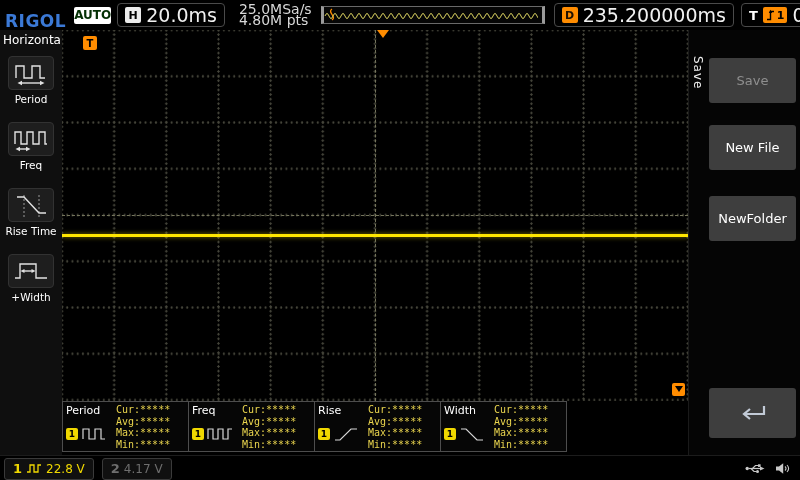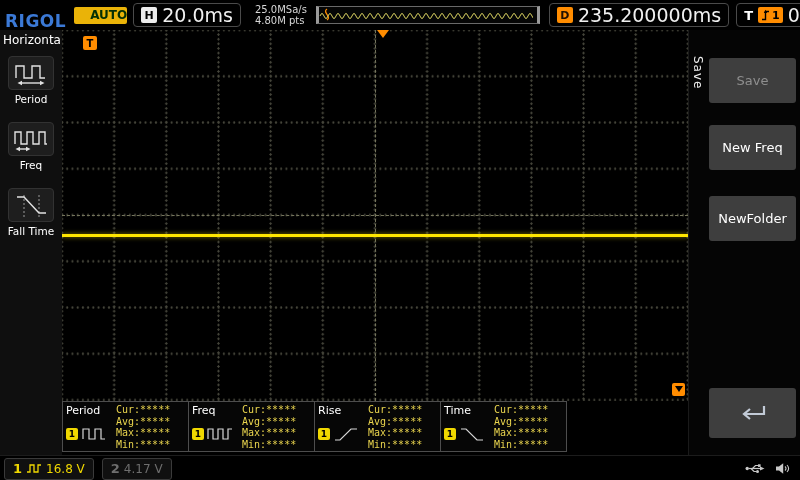--- a/index.html
+++ b/index.html
@@ -2,26 +2,26 @@
 <html><head>
 <meta charset="utf-8">
 <style>
   html,body{margin:0;padding:0;}
   body{width:800px;height:480px;background:#000;font-family:"DejaVu Sans","Liberation Sans",sans-serif;position:relative;overflow:hidden;color:#eee;}
 
   
   .top-bar{position:absolute;left:0;top:0;width:800px;height:30px;display:flex;align-items:center;background:#000;border-bottom:1px solid #1c1c1c;}
   .logo{margin-left:5px;font-weight:bold;font-size:17px;color:#3b79d6;letter-spacing:.5px;margin-top:12px;}
   .badge{display:flex;align-items:center;justify-content:center;font-weight:bold;border-radius:2px;}
-  .auto-badge{margin-left:8px;width:44px;height:17px;background:#eab308;color:#053005;font-size:12px;padding-left:16px;}
+  .auto-badge{margin-left:8px;width:44px;height:17px;background:#ffffff;color:#053005;font-size:12px;}
   .tb-group{display:flex;align-items:center;height:22px;border:1px solid #4a4a4a;border-radius:4px;padding:0 7px;gap:5px;}
   .h-group{margin-left:6px;}
   .h-badge{width:16px;height:16px;background:#ececec;color:#000;font-size:11px;}
   .tb-text{font-size:19px;color:#f0f0f0;white-space:nowrap;}
-  .acq{margin-left:14px;font-size:10px;color:#d8d8d8;line-height:11px;white-space:nowrap;}
+  .acq{margin-left:14px;font-size:14px;color:#d8d8d8;line-height:11px;white-space:nowrap;}
   .preview{margin-left:9px;width:218px;height:16px;border:1px solid #6a6a6a;border-left:3px solid #9a9a9a;border-right:3px solid #9a9a9a;background:#060606;position:relative;overflow:hidden;flex:none;}
   .preview .wave-svg{position:absolute;left:0;top:0;}
   .pv-mark{position:absolute;left:3px;top:1px;}
   .d-group{margin-left:9px;}
   .d-badge{width:16px;height:16px;background:#ff8c00;color:#201000;font-size:11px;}
   .t-group{margin-left:7px;}
   .t-label{font-size:13px;font-weight:bold;color:#fff;}
   .trig-badge{height:16px;padding:0 3px;background:#ff8c00;color:#000;font-size:11px;font-weight:bold;display:flex;align-items:center;gap:2px;border-radius:2px;}
 
   
@@ -148,23 +148,34 @@
 
 
   <div class="sb-item">
     <div class="sb-tile">
       <svg width="38" height="28" viewBox="0 0 38 28">
         <path class="sd" d="M12 26 V2"></path>
         <path class="sd" d="M27 26 V2"></path>
         <path class="s" d="M5 6 h7 L27 22 h7"></path>
       </svg>
     </div>
-    <div class="sb-label">Fall Time</div>
-  </div>
-
+    <div class="sb-label">Rise Time</div>
+  </div>
+
+  <div class="sb-item">
+    <div class="sb-tile">
+      <svg width="38" height="28" viewBox="0 0 38 28">
+        <path class="s" d="M3 21 h5 V7 h16 V21 h11"></path>
+        <path class="s" d="M11 14 h10"></path>
+        <polygon class="sf" points="8.5,14 12.5,12 12.5,16"></polygon>
+        <polygon class="sf" points="23.5,14 19.5,12 19.5,16"></polygon>
+      </svg>
+    </div>
+    <div class="sb-label">+Width</div>
+  </div>
 
 </div>
 
 <div class="screen">
   <div class="graticule">
     <div class="center-h"></div>
     <div class="center-v"></div>
     <div class="trace"></div>
     <div class="trig-corner">T</div>
     <div class="trig-center"></div>
@@ -221,57 +232,57 @@
       <div class="m-vals">
         <div>Cur:*****</div>
         <div>Avg:*****</div>
         <div>Max:*****</div>
         <div>Min:*****</div>
       </div>
     </div>
 
     <div class="m-panel">
       <div class="m-left">
-        <div class="m-name">Time</div>
+        <div class="m-name">Width</div>
         <div class="m-src">
           <span class="m-ch">1</span>
           <svg width="26" height="16" viewBox="0 0 26 16">
               <path class="ms" d="M2 3 h5 L18 14 h6"></path>
             </svg>
         </div>
       </div>
       <div class="m-vals">
         <div>Cur:*****</div>
         <div>Avg:*****</div>
         <div>Max:*****</div>
         <div>Min:*****</div>
       </div>
     </div>
   </div>
 </div>
 
 <div class="right-menu">
   <div class="menu-tab">Save</div>
   <button class="mbtn disabled" style="top:28px">Save</button>
-  <button class="mbtn" style="top:95px">New Freq</button>
+  <button class="mbtn" style="top:95px">New File</button>
   <button class="mbtn" style="top:166px">NewFolder</button>
   <button class="mbtn" style="top:358px;height:50px">
     <svg width="34" height="22" viewBox="0 0 34 22">
       <path d="M28 4 v8 H9 M14 7 L8 12 l6 5" fill="none" stroke="#c2cad6" stroke-width="2.2"></path>
     </svg>
   </button>
 </div>
 
 <div class="bottom-bar">
   <div class="ch-pill ch1">
     <span class="ch-num">1</span>
     <svg width="16" height="11" viewBox="0 0 16 11">
         <path d="M1 9 h3 V2 h4 v7 h4 V2 h3" fill="none" stroke="currentColor" stroke-width="1.3"></path>
       </svg>
-    <span class="ch-val">16.8 V</span>
+    <span class="ch-val">22.8 V</span>
   </div>
   <div class="ch-pill ch2">
     <span class="ch-num">2</span>
     <span class="ch-val">4.17 V</span>
   </div>
   <div class="bb-icons">
     <svg width="20" height="13" viewBox="0 0 20 13">
       <circle cx="2.2" cy="6.5" r="1.7" fill="#c8c8c8"></circle>
       <path d="M3.9 6.5 H15" stroke="#c8c8c8" stroke-width="1.2" fill="none"></path>
       <path d="M7.5 6.5 L10.5 3.5 H13" stroke="#c8c8c8" stroke-width="1.2" fill="none"></path>

